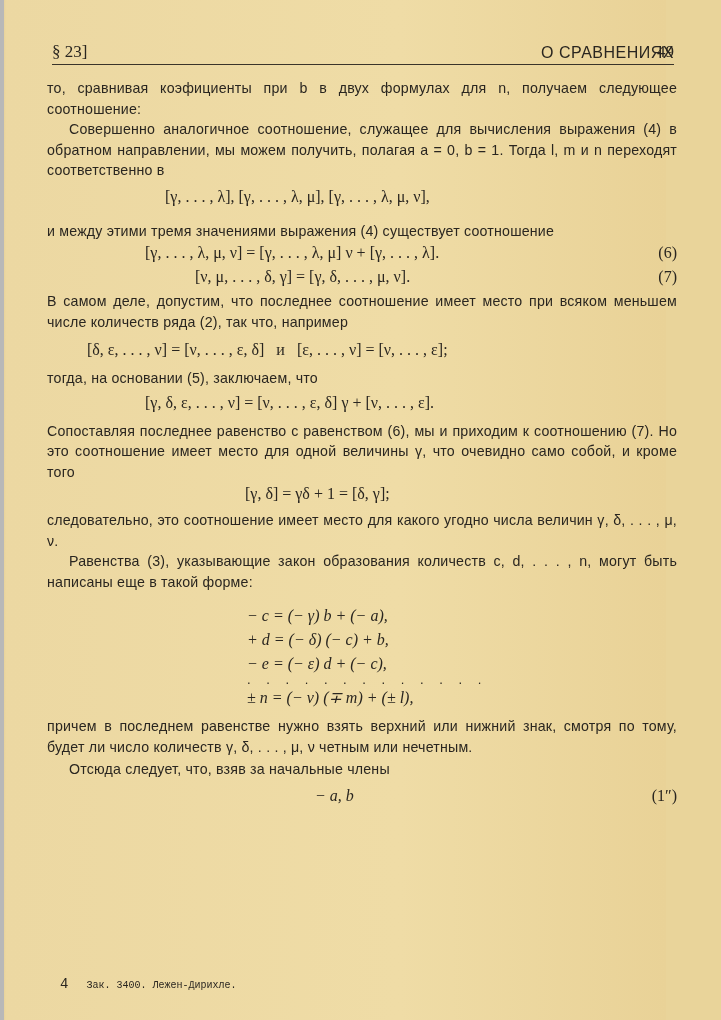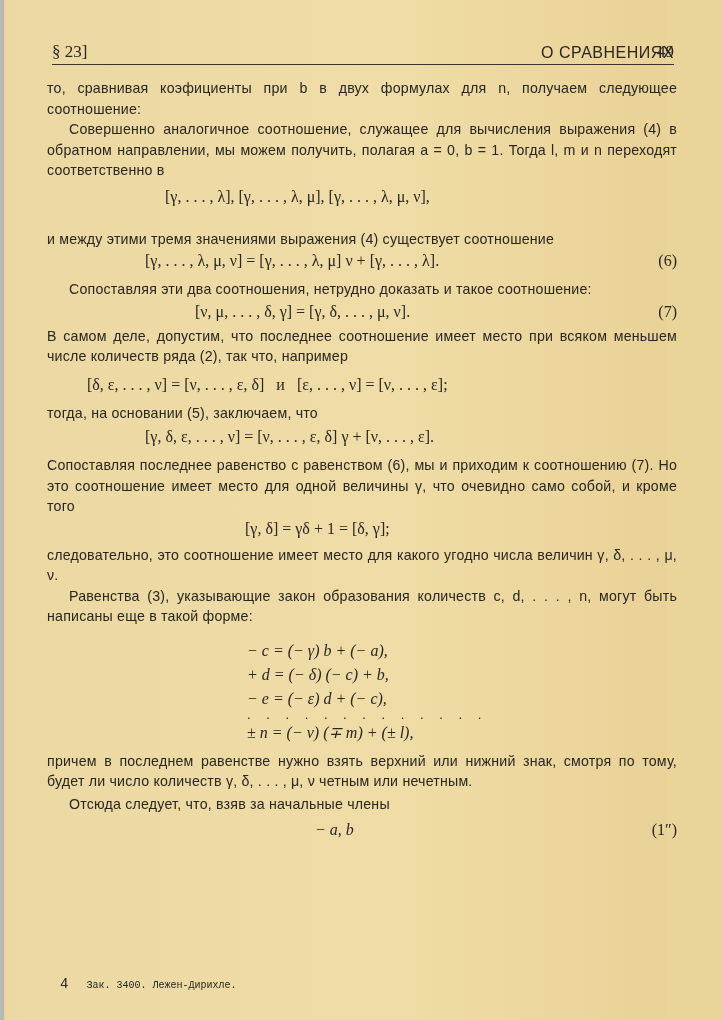--- a/index.html
+++ b/index.html
@@ -44,26 +44,25 @@
     <span class="h-title">О СРАВНЕНИЯХ</span>
     <span class="h-page">49</span>
   </div>
 
   <div class="body">
     <p class="p">то, сравнивая коэфициенты при b в двух формулах для n, получаем следующее соотношение:</p>
     <p class="p ind">Совершенно аналогичное соотношение, служащее для вычисления выражения (4) в обратном направлении, мы можем получить, полагая a = 0, b = 1. Тогда l, m и n переходят соответственно в</p>
     <div class="eq" style="margin-top:4px">
       <span class="f" style="left:118px">[γ, . . . , λ], [γ, . . . , λ, μ], [γ, . . . , λ, μ, ν],</span>
     </div>
-    <p class="p" style="margin-top:20px">и между этими тремя значениями выражения (4) существует соотношение</p>
+    <p class="p" style="margin-top:12px">и между этими тремя значениями выражения (4) существует соотношение</p>
     <div class="eq">
       <span class="f" style="left:98px">[γ, . . . , λ, μ, ν] = [γ, . . . , λ, μ] ν + [γ, . . . , λ].</span>
       <span class="num">(6)</span>
     </div>
-    <p class="p ind" style="margin-top:6px">Сопоставляя эти два соотношения, нетрудно доказать и такое соотношение:</p>
     <div class="eq">
       <span class="f" style="left:148px">[ν, μ, . . . , δ, γ] = [γ, δ, . . . , μ, ν].</span>
       <span class="num">(7)</span>
     </div>
     <p class="p" style="margin-top:2px">В самом деле, допустим, что последнее соотношение имеет место при всяком меньшем числе количеств ряда (2), так что, например</p>
     <div class="eq" style="margin-top:6px">
       <span class="f" style="left:40px">[δ, ε, . . . , ν] = [ν, . . . , ε, δ]   и   [ε, . . . , ν] = [ν, . . . , ε];</span>
     </div>
     <p class="p" style="margin-top:6px">тогда, на основании (5), заключаем, что</p>
     <div class="eq" style="margin-top:2px">

